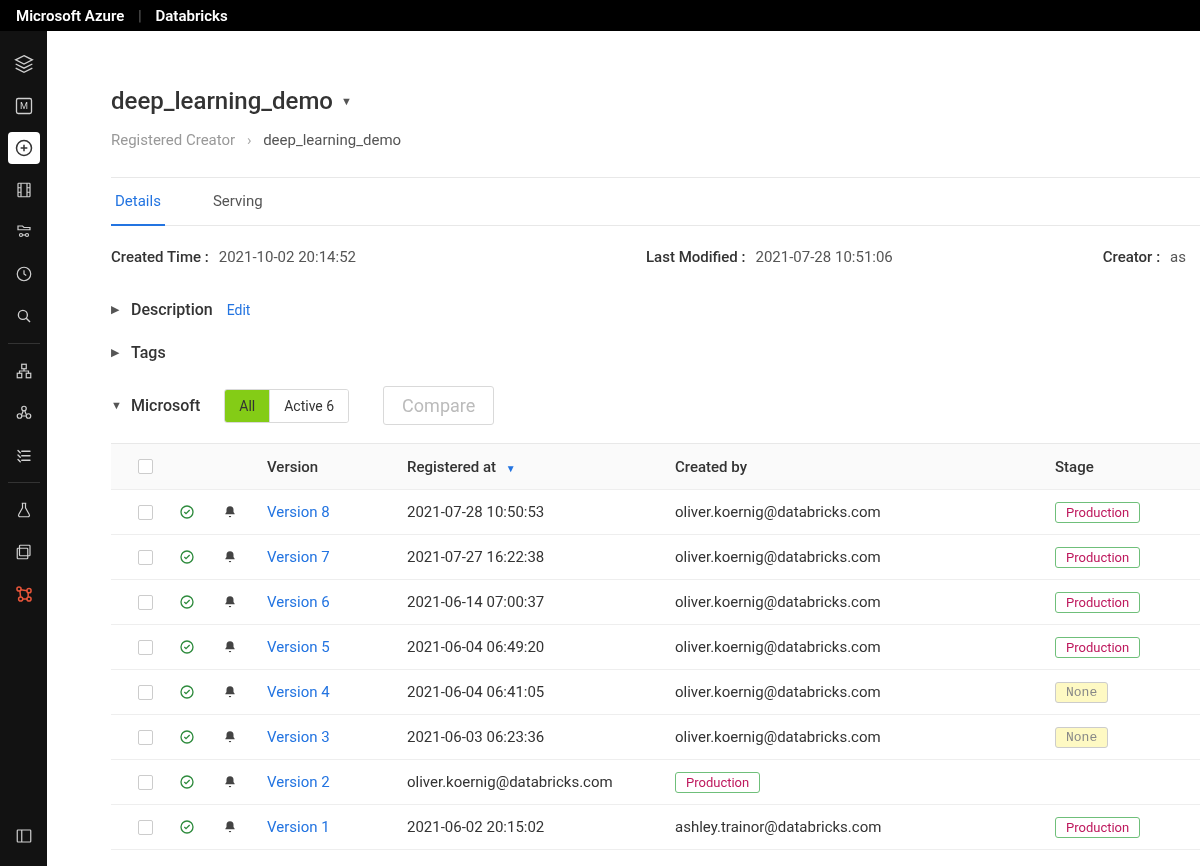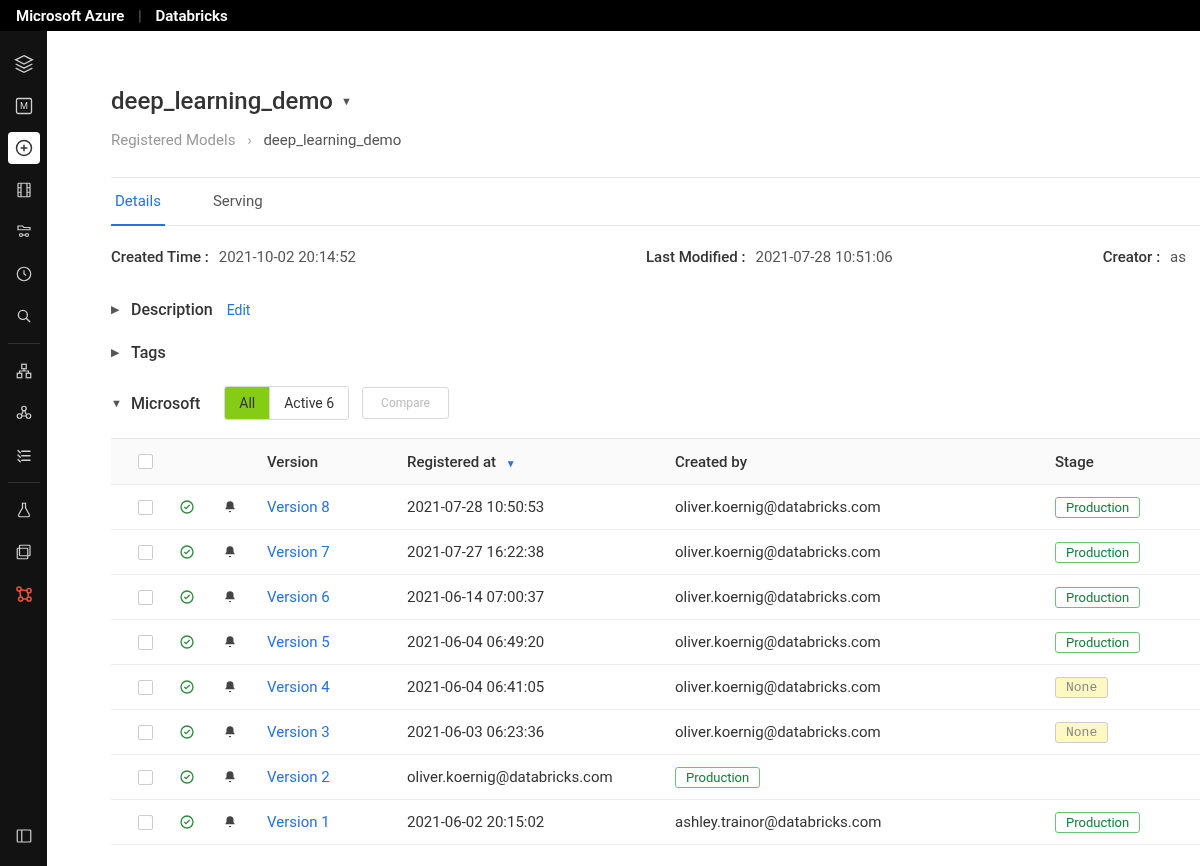--- a/index.html
+++ b/index.html
@@ -180,26 +180,26 @@
   .seg-btn {
     padding: 8px 14px;
     font-size: 14px;
     background: #fff;
     cursor: pointer;
     color: #333;
   }
   .seg-btn + .seg-btn { border-left: 1px solid #d9d9d9; }
   .seg-btn.selected { background: #84cc16; }
   .compare-btn {
-    margin-left: 3px;
+    margin-left: 24px;
     padding: 8px 18px;
     border: 1px solid #d9d9d9;
     border-radius: 3px;
     color: #bbb;
-    font-size: 12px;
+    font-size: 18px;
     background: #fff;
     cursor: default;
   }
 
   
   .table {
     width: 100%;
     border-top: 1px solid #e8e8e8;
   }
   .thead, .trow {
@@ -231,21 +231,21 @@
   .version-link { color: #2374e1; cursor: pointer; }
   .sort-caret { color: #2374e1; font-size: 10px; margin-left: 6px; }
 
   .stage-badge {
     display: inline-block;
     padding: 2px 10px;
     border-radius: 3px;
     font-size: 13px;
     border: 1px solid;
   }
-  .stage-prod { color: #15803d; border-color: #6fbf7a; background: #fff; }
+  .stage-prod { color: #be185d; border-color: #6fbf7a; background: #fff; }
   .stage-none { color: #888; border-color: #ccc; background: #fef9c3; font-family: Liberation Mono, monospace; }
 
   svg { display: block; }
 </style>
 </head>
 <body>
 
 <div class="topbar">
   <span>Microsoft Azure</span>
   <span class="brand-divider">|</span>
@@ -353,21 +353,21 @@
   </div>
 
   <div class="main">
 
     <div class="page-title-row">
       <span class="page-title">deep_learning_demo</span>
       <span class="title-caret">▼</span>
     </div>
 
     <div class="breadcrumb">
-      <span>Registered Models</span>
+      <span>Registered Creator</span>
       <span class="bc-sep">›</span>
       <span class="bc-current">deep_learning_demo</span>
     </div>
 
     <div class="hr"></div>
 
     <div class="tabs">
       <div class="tab active">Details</div>
       <div class="tab">Serving</div>
     </div>

